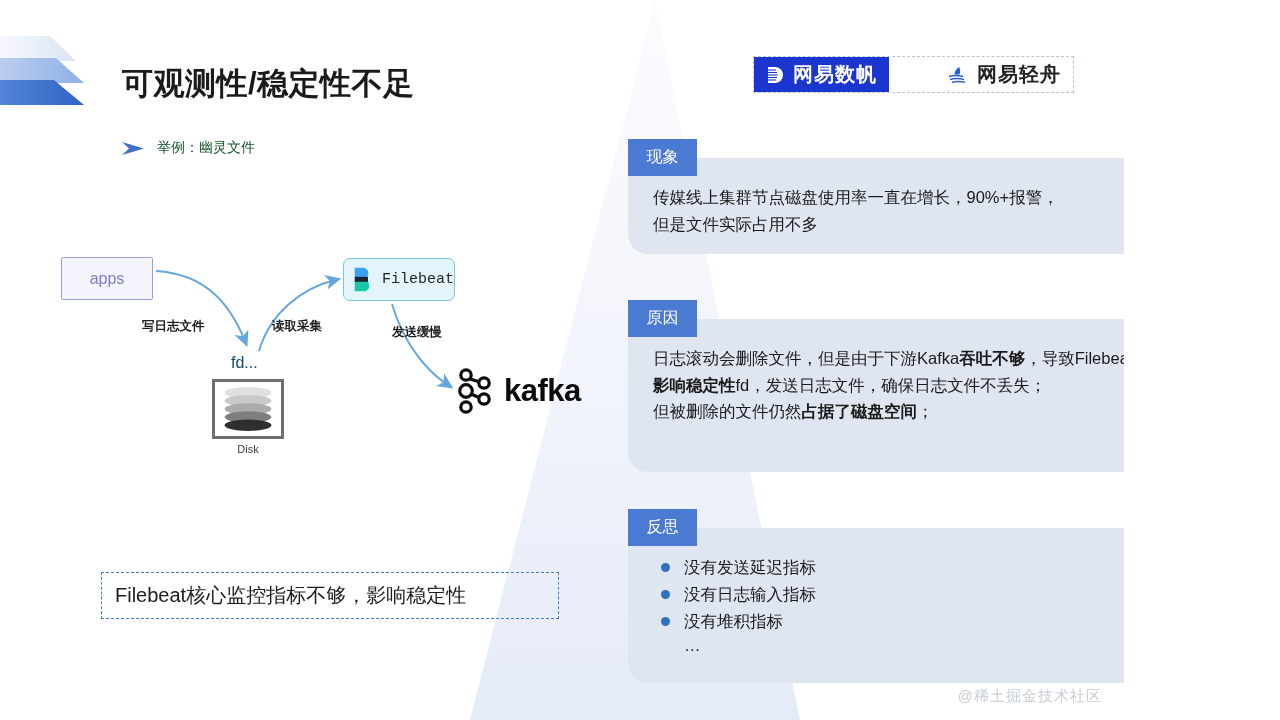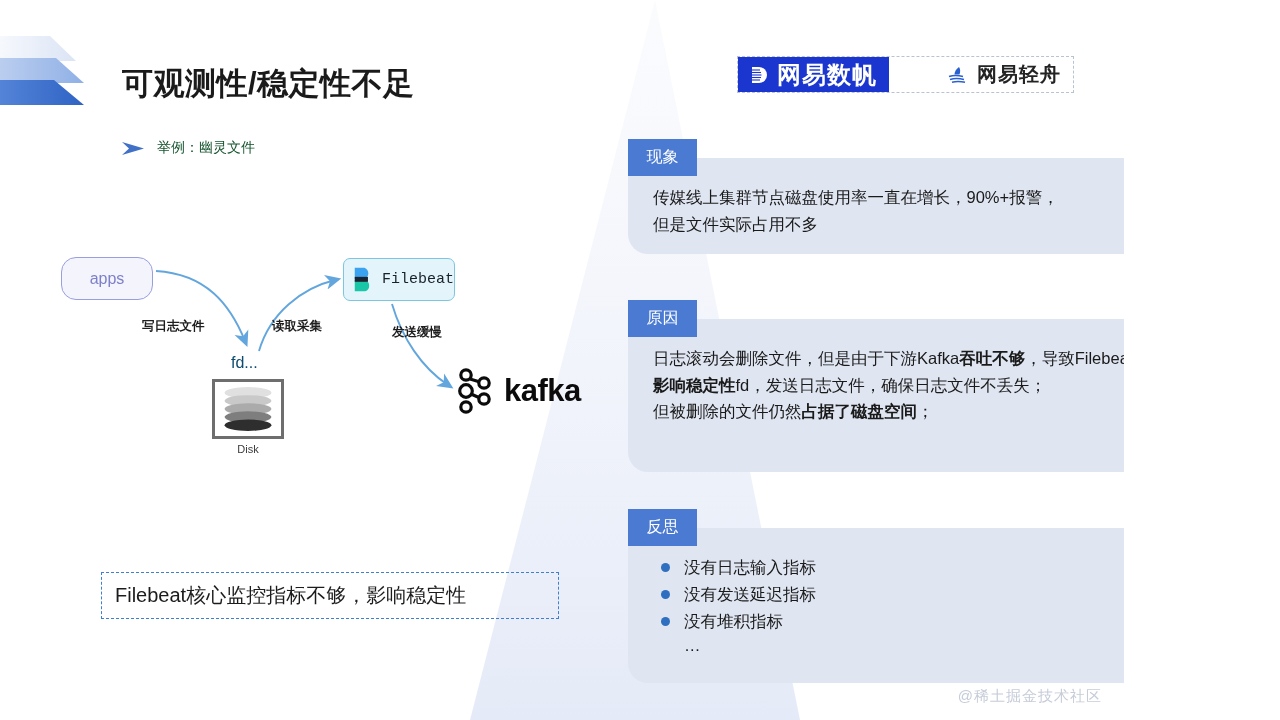--- a/index.html
+++ b/index.html
@@ -68,21 +68,21 @@
     border: 1px dashed #b9c2d4;
     z-index: 6;
   }
   .logo-a {
     background: #1a36cf;
     display: flex; align-items: center; gap: 7px;
     padding: 0 12px 0 10px;
   }
   .logo-a .logo-text {
     color: #ffffff;
-    font-size: 24px;
+    font-size: 20px;
     font-weight: bold;
     letter-spacing: 1px;
   }
   .logo-b {
     background: #ffffff;
     display: flex; align-items: center; gap: 7px;
     padding: 0 12px 0 11px;
     margin-left: 47px;
   }
   .logo-b .logo-text {
@@ -97,21 +97,21 @@
     position: absolute;
     left: 40px; top: 238px;
     width: 560px; height: 240px;
     z-index: 4;
   }
   .apps-box {
     position: absolute;
     left: 21px; top: 19px;
     width: 92px; height: 43px;
     border: 1.4px solid #9a9ede;
-    border-radius: 15px;
+    border-radius: 2px;
     background: #f4f4fd;
     display: flex; align-items: center; justify-content: center;
     font-size: 16px;
     color: #7d7fc9;
   }
   .filebeat-box {
     position: absolute;
     left: 303px; top: 20px;
     width: 112px; height: 43px;
     border: 1.2px solid #7cc6e0;
@@ -400,25 +400,25 @@
   <div class="panel" id="panel-2">
     <div class="panel-body">日志滚动会删除文件，但是由于下游Kafka<b>吞吐不够</b>，导致Filebeat继续<b>影响稳定性</b>fd，发送日志文件，确保日志文件不丢失；<br>但被删除的文件仍然<b>占据了磁盘空间</b>；</div>
   </div>
   <div class="panel-tag" id="tag-2">原因</div>
 
   <div class="panel" id="panel-3">
     <div class="panel-body" style="padding-top:20px;">
       <ul class="bullet-list" id="reflection-list">
           <li>
             <span class="dot"></span>
-            <span>没有日志输入指标</span>
+            <span>没有发送延迟指标</span>
           </li>
           <li>
             <span class="dot"></span>
-            <span>没有发送延迟指标</span>
+            <span>没有日志输入指标</span>
           </li>
           <li>
             <span class="dot"></span>
             <span>没有堆积指标</span>
           </li>
         </ul>
       <div class="ellipsis-line">…</div>
     </div>
   </div>
   <div class="panel-tag" id="tag-3">反思</div>

